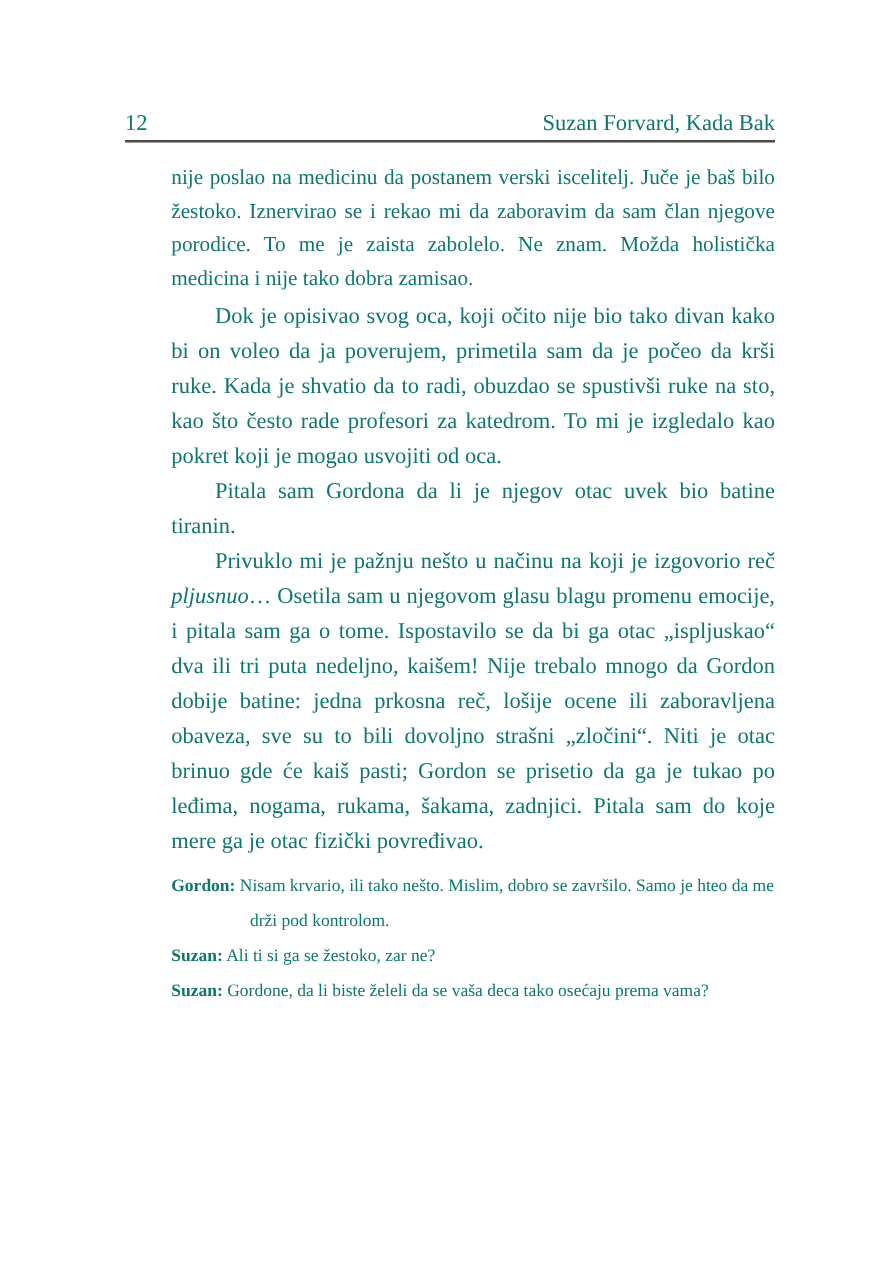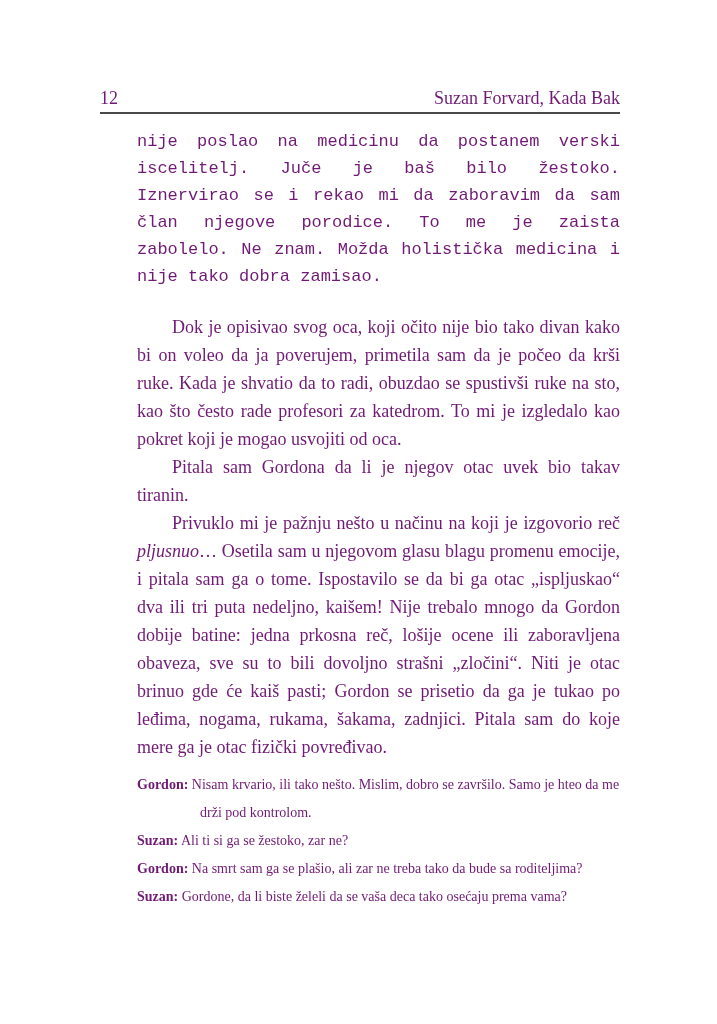--- a/index.html
+++ b/index.html
@@ -3,21 +3,21 @@
 <meta charset="utf-8">
 <style>
   * { box-sizing: border-box; }
   html, body { margin: 0; padding: 0; background: #ffffff; }
 
   .page {
     position: relative;
     width: 717px;
     height: 1024px;
     background: #ffffff;
-    color: #701a75;
+    color: #0f766e;
     font-family: "Liberation Serif", "DejaVu Serif", serif;
     padding: 88px 97px 0 100px;
     overflow: hidden;
   }
 
   .page-header {
     display: flex;
     justify-content: space-between;
     align-items: baseline;
     font-size: 18px;
@@ -39,21 +39,21 @@
     margin-left: 37px;
   }
 
   .quote {
     margin-left: 37px;
     font-size: 17px;
     line-height: 27px;
     text-align: justify;
     hyphens: auto;
   }
-  .quote.first  { margin-bottom: 23px; font-family: Liberation Mono, monospace; }
+  .quote.first  { margin-bottom: 2px; }
   .quote.second { margin-top: 16px; margin-bottom: 13px; text-indent: 26px; }
 
   .dialogue { margin-top: 10px; }
   .dialogue-line {
     font-size: 14px;
     line-height: 28px;
     padding-left: 100px;
     text-indent: -63px;
     text-align: left;
   }
@@ -69,38 +69,34 @@
     <span>12</span>
     <span>Suzan Forvard, Kada Bak</span>
   </header>
 
   <main class="page-body">
 
     <p class="quote first">nije poslao na medicinu da postanem verski iscelitelj. Juče je baš bilo žestoko. Iznervirao se i rekao mi da zaboravim da sam član njegove porodice. To me je zaista zabolelo. Ne znam. Možda holistička medicina i nije tako dobra zamisao.</p>
 
     <p class="para">Dok je opisivao svog oca, koji očito nije bio tako divan kako bi on voleo da ja poverujem, primetila sam da je počeo da krši ruke. Kada je shvatio da to radi, obuzdao se spustivši ruke na sto, kao što često rade profesori za katedrom. To mi je izgledalo kao pokret koji je mogao usvojiti od oca.</p>
 
-    <p class="para">Pitala sam Gordona da li je njegov otac uvek bio takav tiranin.</p>
+    <p class="para">Pitala sam Gordona da li je njegov otac uvek bio batine tiranin.</p>
 
 
     <p class="para"><span>Privuklo mi je pažnju nešto u načinu na koji je izgovorio reč </span><em>pljusnuo</em><span>… Osetila sam u njegovom glasu blagu promenu emocije, i pitala sam ga o tome. Ispostavilo se da bi ga otac „ispljuskao“ dva ili tri puta nedeljno, kaišem! Nije trebalo mnogo da Gordon dobije batine: jedna prkosna reč, lošije ocene ili zaboravljena obaveza, sve su to bili dovoljno strašni „zločini“. Niti je otac brinuo gde će kaiš pasti; Gordon se prisetio da ga je tukao po leđima, nogama, rukama, šakama, zadnjici. Pitala sam do koje mere ga je otac fizički povređivao.</span></p>
 
     <div class="dialogue">
       <p class="dialogue-line">
         <strong class="speaker">Gordon:</strong>
         <span>Nisam krvario, ili tako nešto. Mislim, dobro se završilo. Samo je hteo da me drži pod kontrolom.</span>
       </p>
       <p class="dialogue-line">
         <strong class="speaker">Suzan:</strong>
         <span>Ali ti si ga se žestoko, zar ne?</span>
       </p>
       <p class="dialogue-line">
-        <strong class="speaker">Gordon:</strong>
-        <span>Na smrt sam ga se plašio, ali zar ne treba tako da bude sa roditeljima?</span>
-      </p>
-      <p class="dialogue-line">
         <strong class="speaker">Suzan:</strong>
         <span>Gordone, da li biste želeli da se vaša deca tako osećaju prema vama?</span>
       </p>
     </div>
 
   </main>
 </div>
 
 </body></html>

